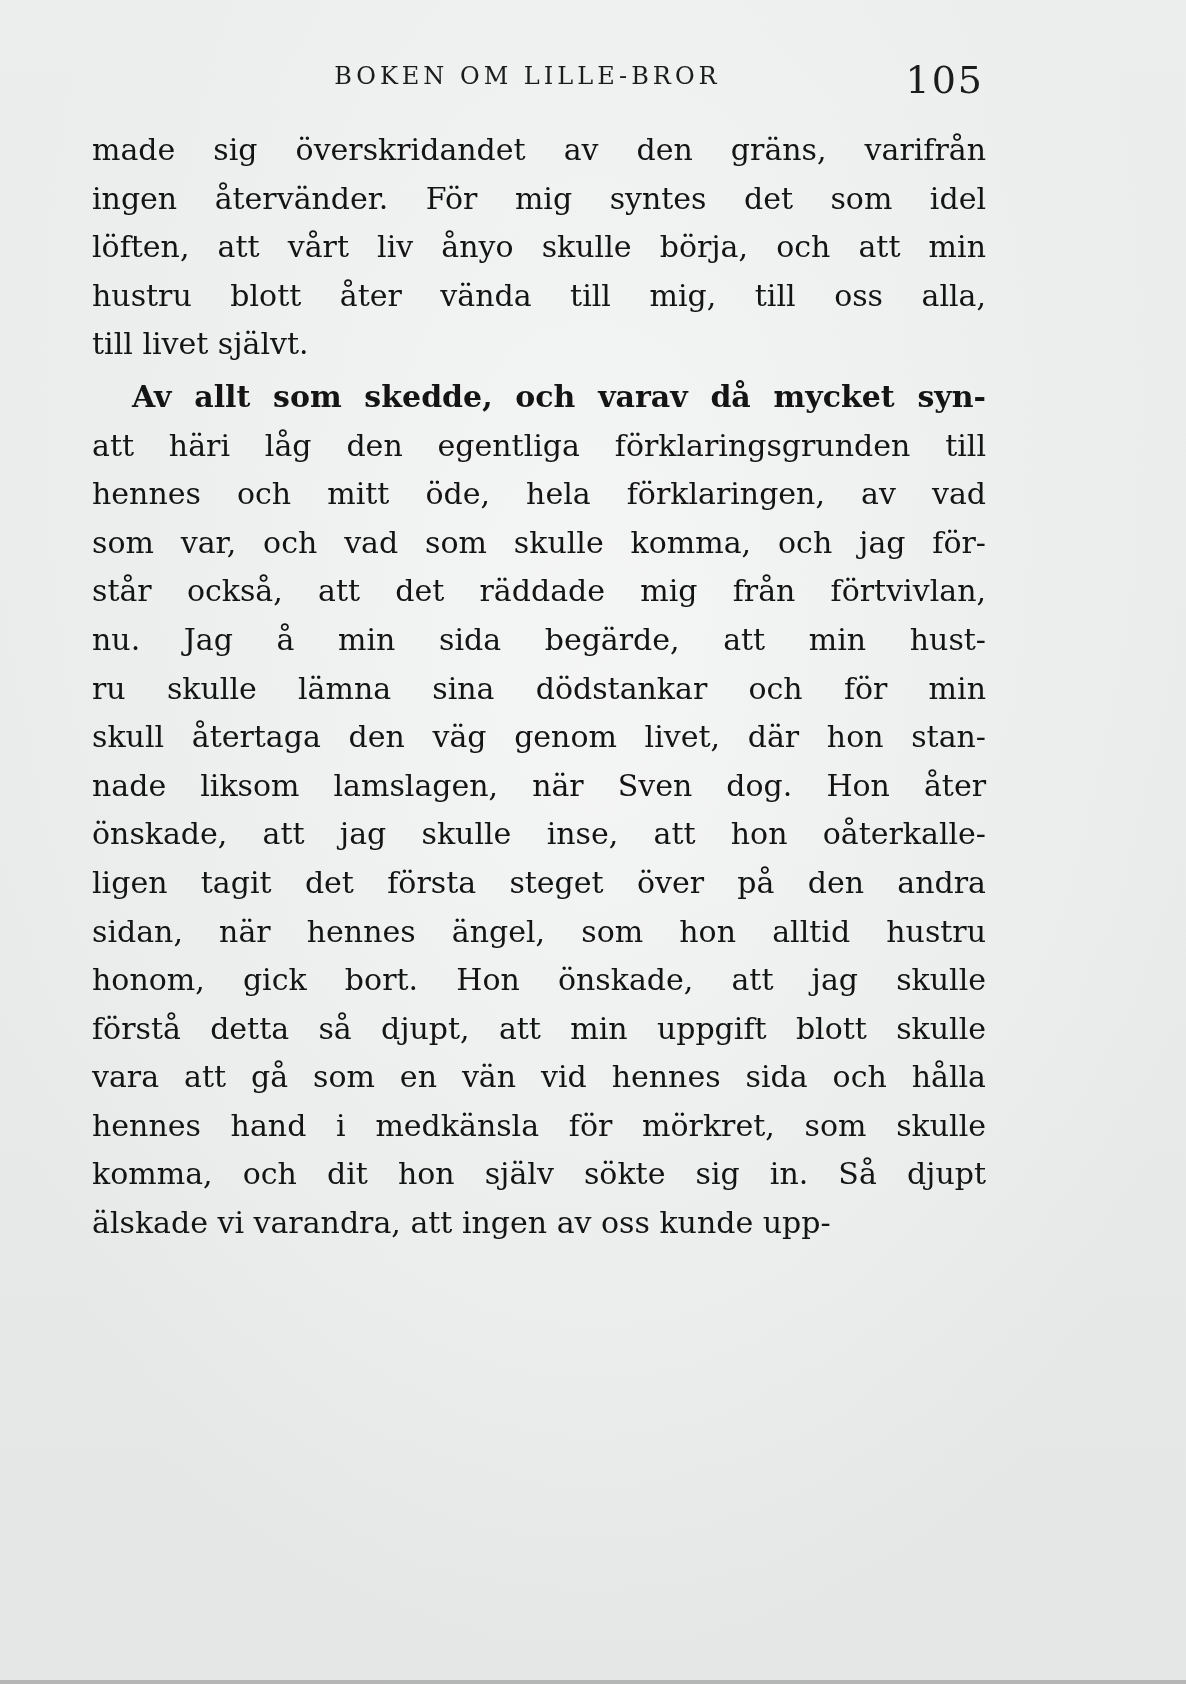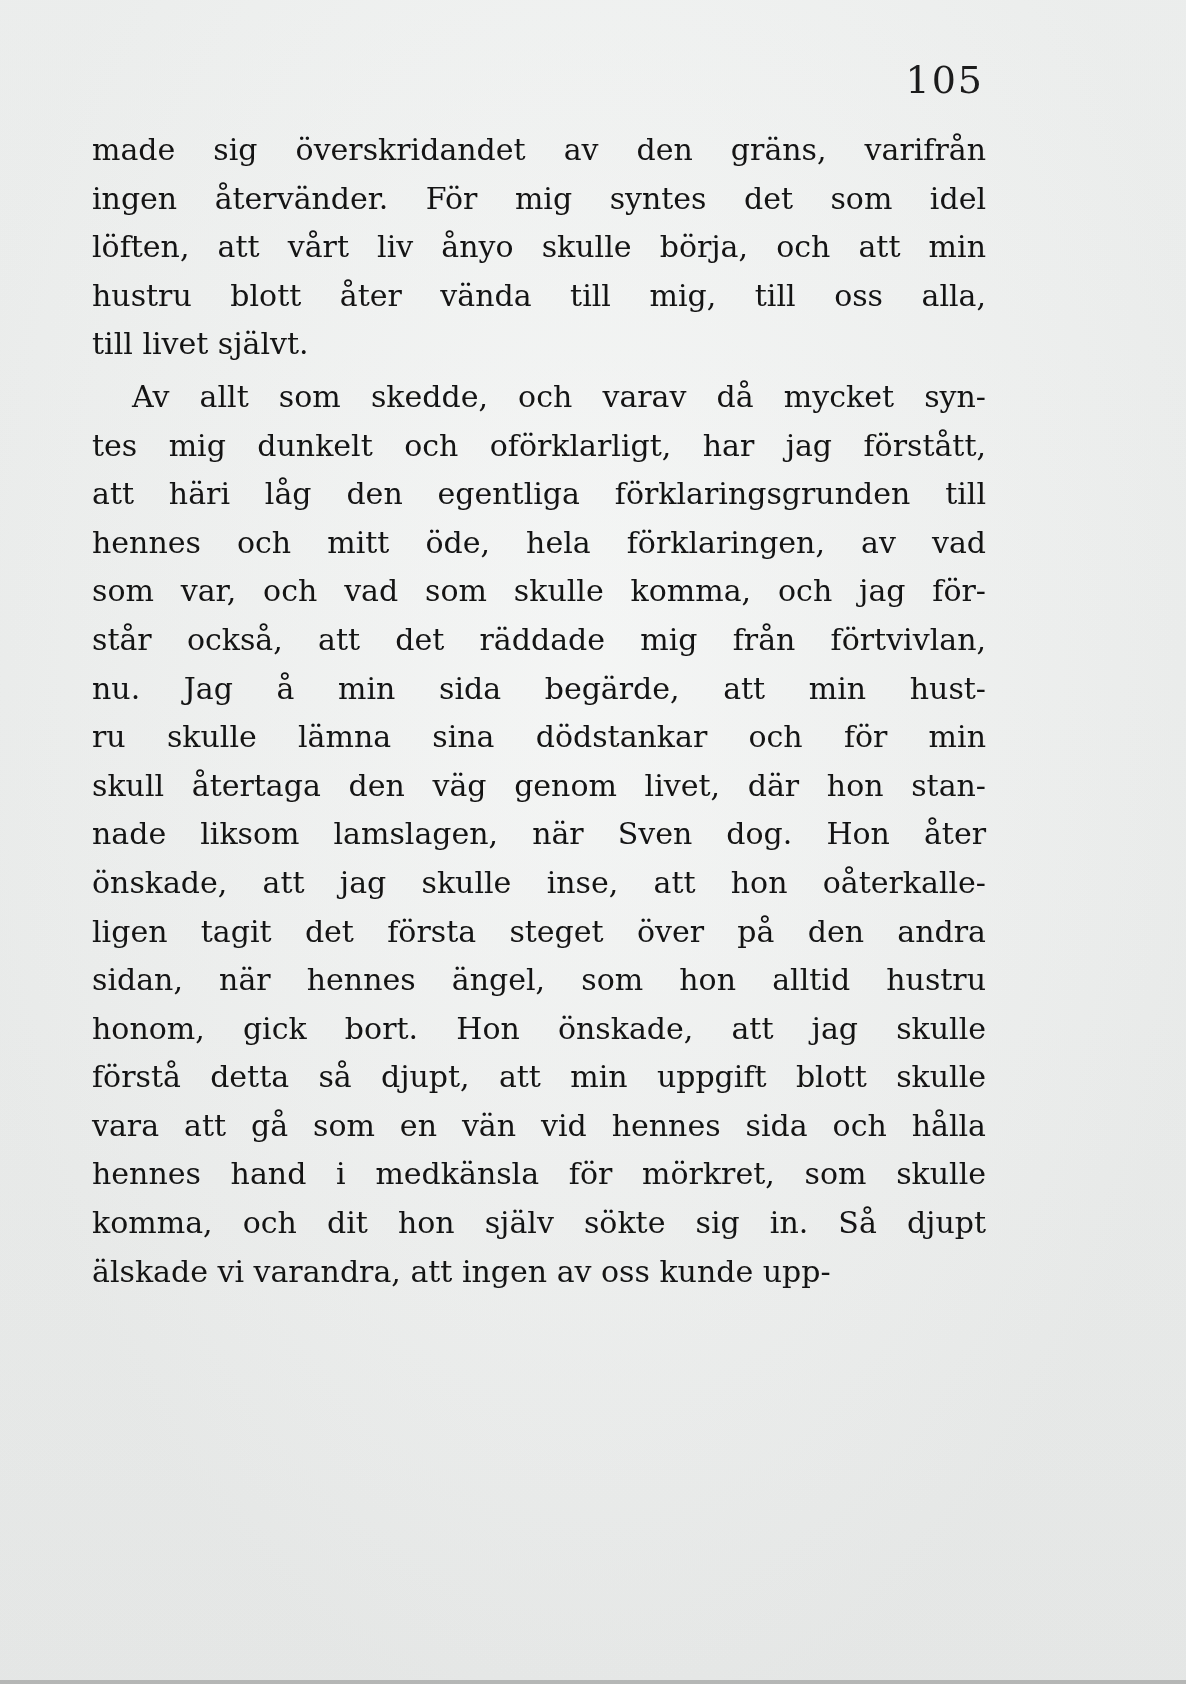--- a/index.html
+++ b/index.html
@@ -73,43 +73,44 @@
     text-align-last: justify;
     white-space: normal;
     height: 48.6px;
     overflow: visible;
   }
   .line.last-line {
     text-align-last: left;
   }
   .line.indented {
     text-indent: 40px;
+    font-weight: bold;
   }
 </style>
 </head>
 <body>
 
 <div class="page">
 
   <div class="header-row">
+    <div class="running-title">BOKEN OM LILLE-BROR</div>
     <div class="page-number">105</div>
   </div>
 
   <div class="text-block">
 
   <div class="para">
         <div class="line">made sig överskridandet av den gräns, varifrån</div>
         <div class="line">ingen återvänder. För mig syntes det som idel</div>
         <div class="line">löften, att vårt liv ånyo skulle börja, och att min</div>
         <div class="line">hustru blott åter vända till mig, till oss alla,</div>
         <div class="line last-line">till livet självt.</div>
       </div>
       <div class="para">
         <div class="line indented">Av allt som skedde, och varav då mycket syn-</div>
-        <div class="line">tes mig dunkelt och oförklarligt, har jag förstått,</div>
         <div class="line">att häri låg den egentliga förklaringsgrunden till</div>
         <div class="line">hennes och mitt öde, hela förklaringen, av vad</div>
         <div class="line">som var, och vad som skulle komma, och jag för-</div>
         <div class="line">står också, att det räddade mig från förtvivlan,</div>
         <div class="line">nu.  Jag å min sida begärde, att min hust-</div>
         <div class="line">ru skulle lämna sina dödstankar och för min</div>
         <div class="line">skull återtaga den väg genom livet, där hon stan-</div>
         <div class="line">nade liksom lamslagen, när Sven dog.  Hon åter</div>
         <div class="line">önskade, att jag skulle inse, att hon oåterkalle-</div>
         <div class="line">ligen tagit det första steget över på den andra</div>

